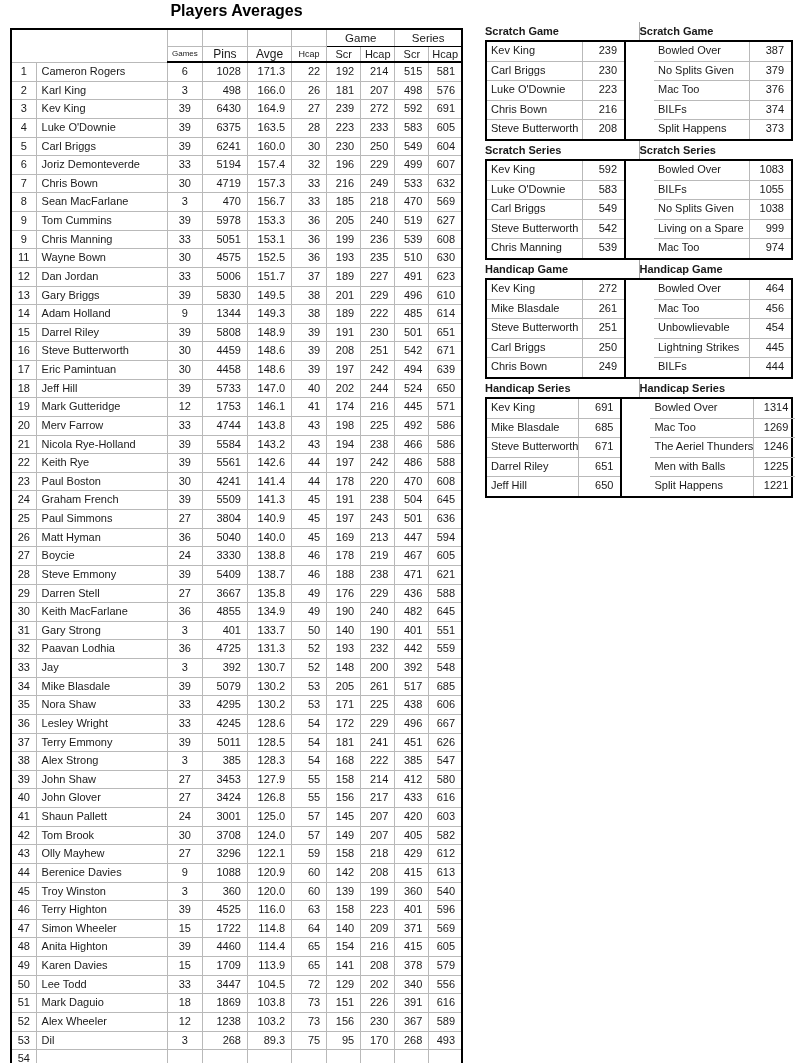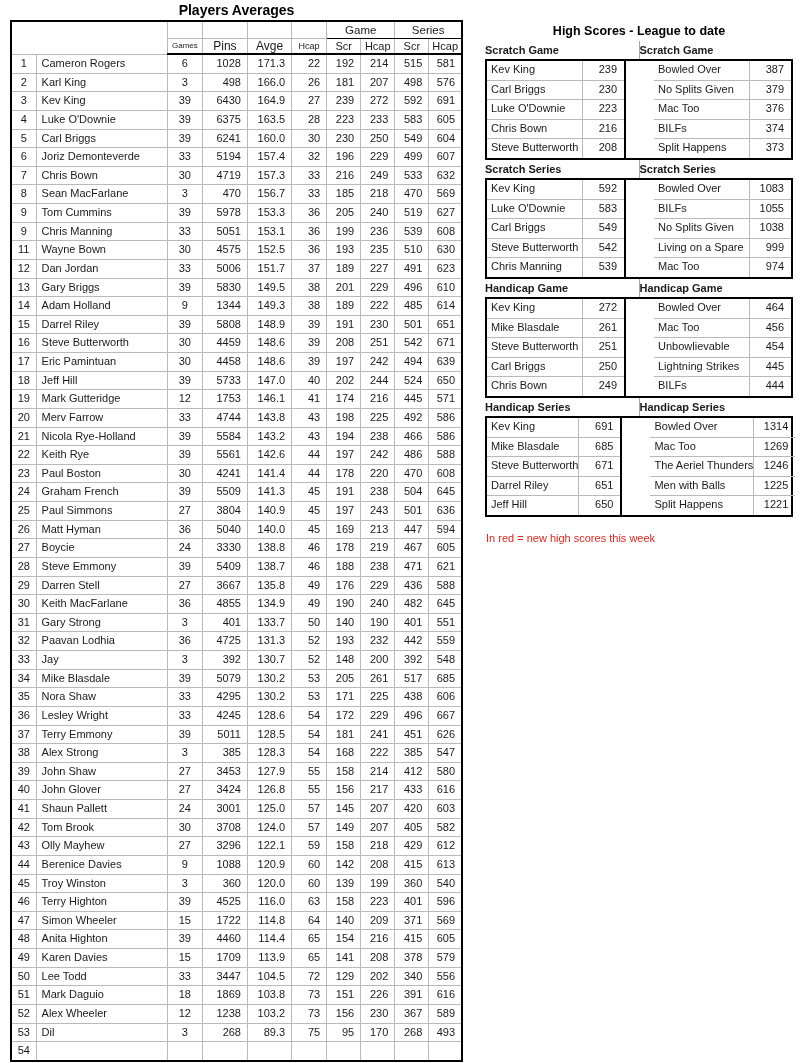--- a/index.html
+++ b/index.html
@@ -3,21 +3,21 @@
 <meta charset="utf-8">
 <style>
   html,body{margin:0;padding:0;}
   body{
     width:800px;height:1063px;background:#ffffff;overflow:hidden;position:relative;
     font-family:"Liberation Sans","DejaVu Sans",sans-serif;color:#1a1a1a;
     -webkit-font-smoothing:antialiased;
   }
   
   .pa-wrap{position:absolute;left:10px;top:1px;width:453px;}
-  .pa-title{font-size:14px;font-weight:bold;text-align:center;height:19px;line-height:19px;color:#000;}
+  .pa-title{font-size:16px;font-weight:bold;text-align:center;height:27px;line-height:19px;color:#000;}
   table.pa{border-collapse:collapse;table-layout:fixed;width:453px;border:2px solid #000;}
   table.pa td,table.pa th{border:1px solid #b9b9b9;padding:0;overflow:hidden;white-space:nowrap;font-weight:normal;color:#1a1a1a;}
   table.pa thead th{background:#fff;}
   .h-top{height:17px;font-size:11.5px;}
   .h-bot{height:16px;margin-left:6px;}
   .h-group{font-size:11.5px;border-bottom:1px solid #000 !important;}
   .h-blk-l{border-left:1px solid #000 !important;}
   .h-games{font-size:8px;}
   .h-big{font-size:12px;}
   .h-hcap{font-size:9px;}
@@ -785,21 +785,20 @@
           <td class="r"></td>
           <td class="r"></td>
           <td class="r"></td>
           <td class="r"></td>
         </tr>
       </tbody>
   </table>
 </div>
 
 <div class="hs-wrap">
-  <div class="hs-title">High Scores - League to date</div>
 
   <div class="hs-label-row">
     <div class="half">Scratch Game</div>
     <div class="half">Scratch Game</div>
   </div>
   <div class="hs-box">
     <div class="hs-half">
 
         <div class="hs-row">
           <div class="hs-name">Kev King</div>
@@ -1031,14 +1030,13 @@
           <div class="hs-score">1225</div>
         </div>
 
         <div class="hs-row">
           <div class="hs-name">Split Happens</div>
           <div class="hs-score">1221</div>
         </div>
       </div>
   </div>
 
-  <div class="hs-footnote" style="color: rgb(224, 40, 30);">In red = new high scores this week</div>
 </div>
 
 </body></html>

